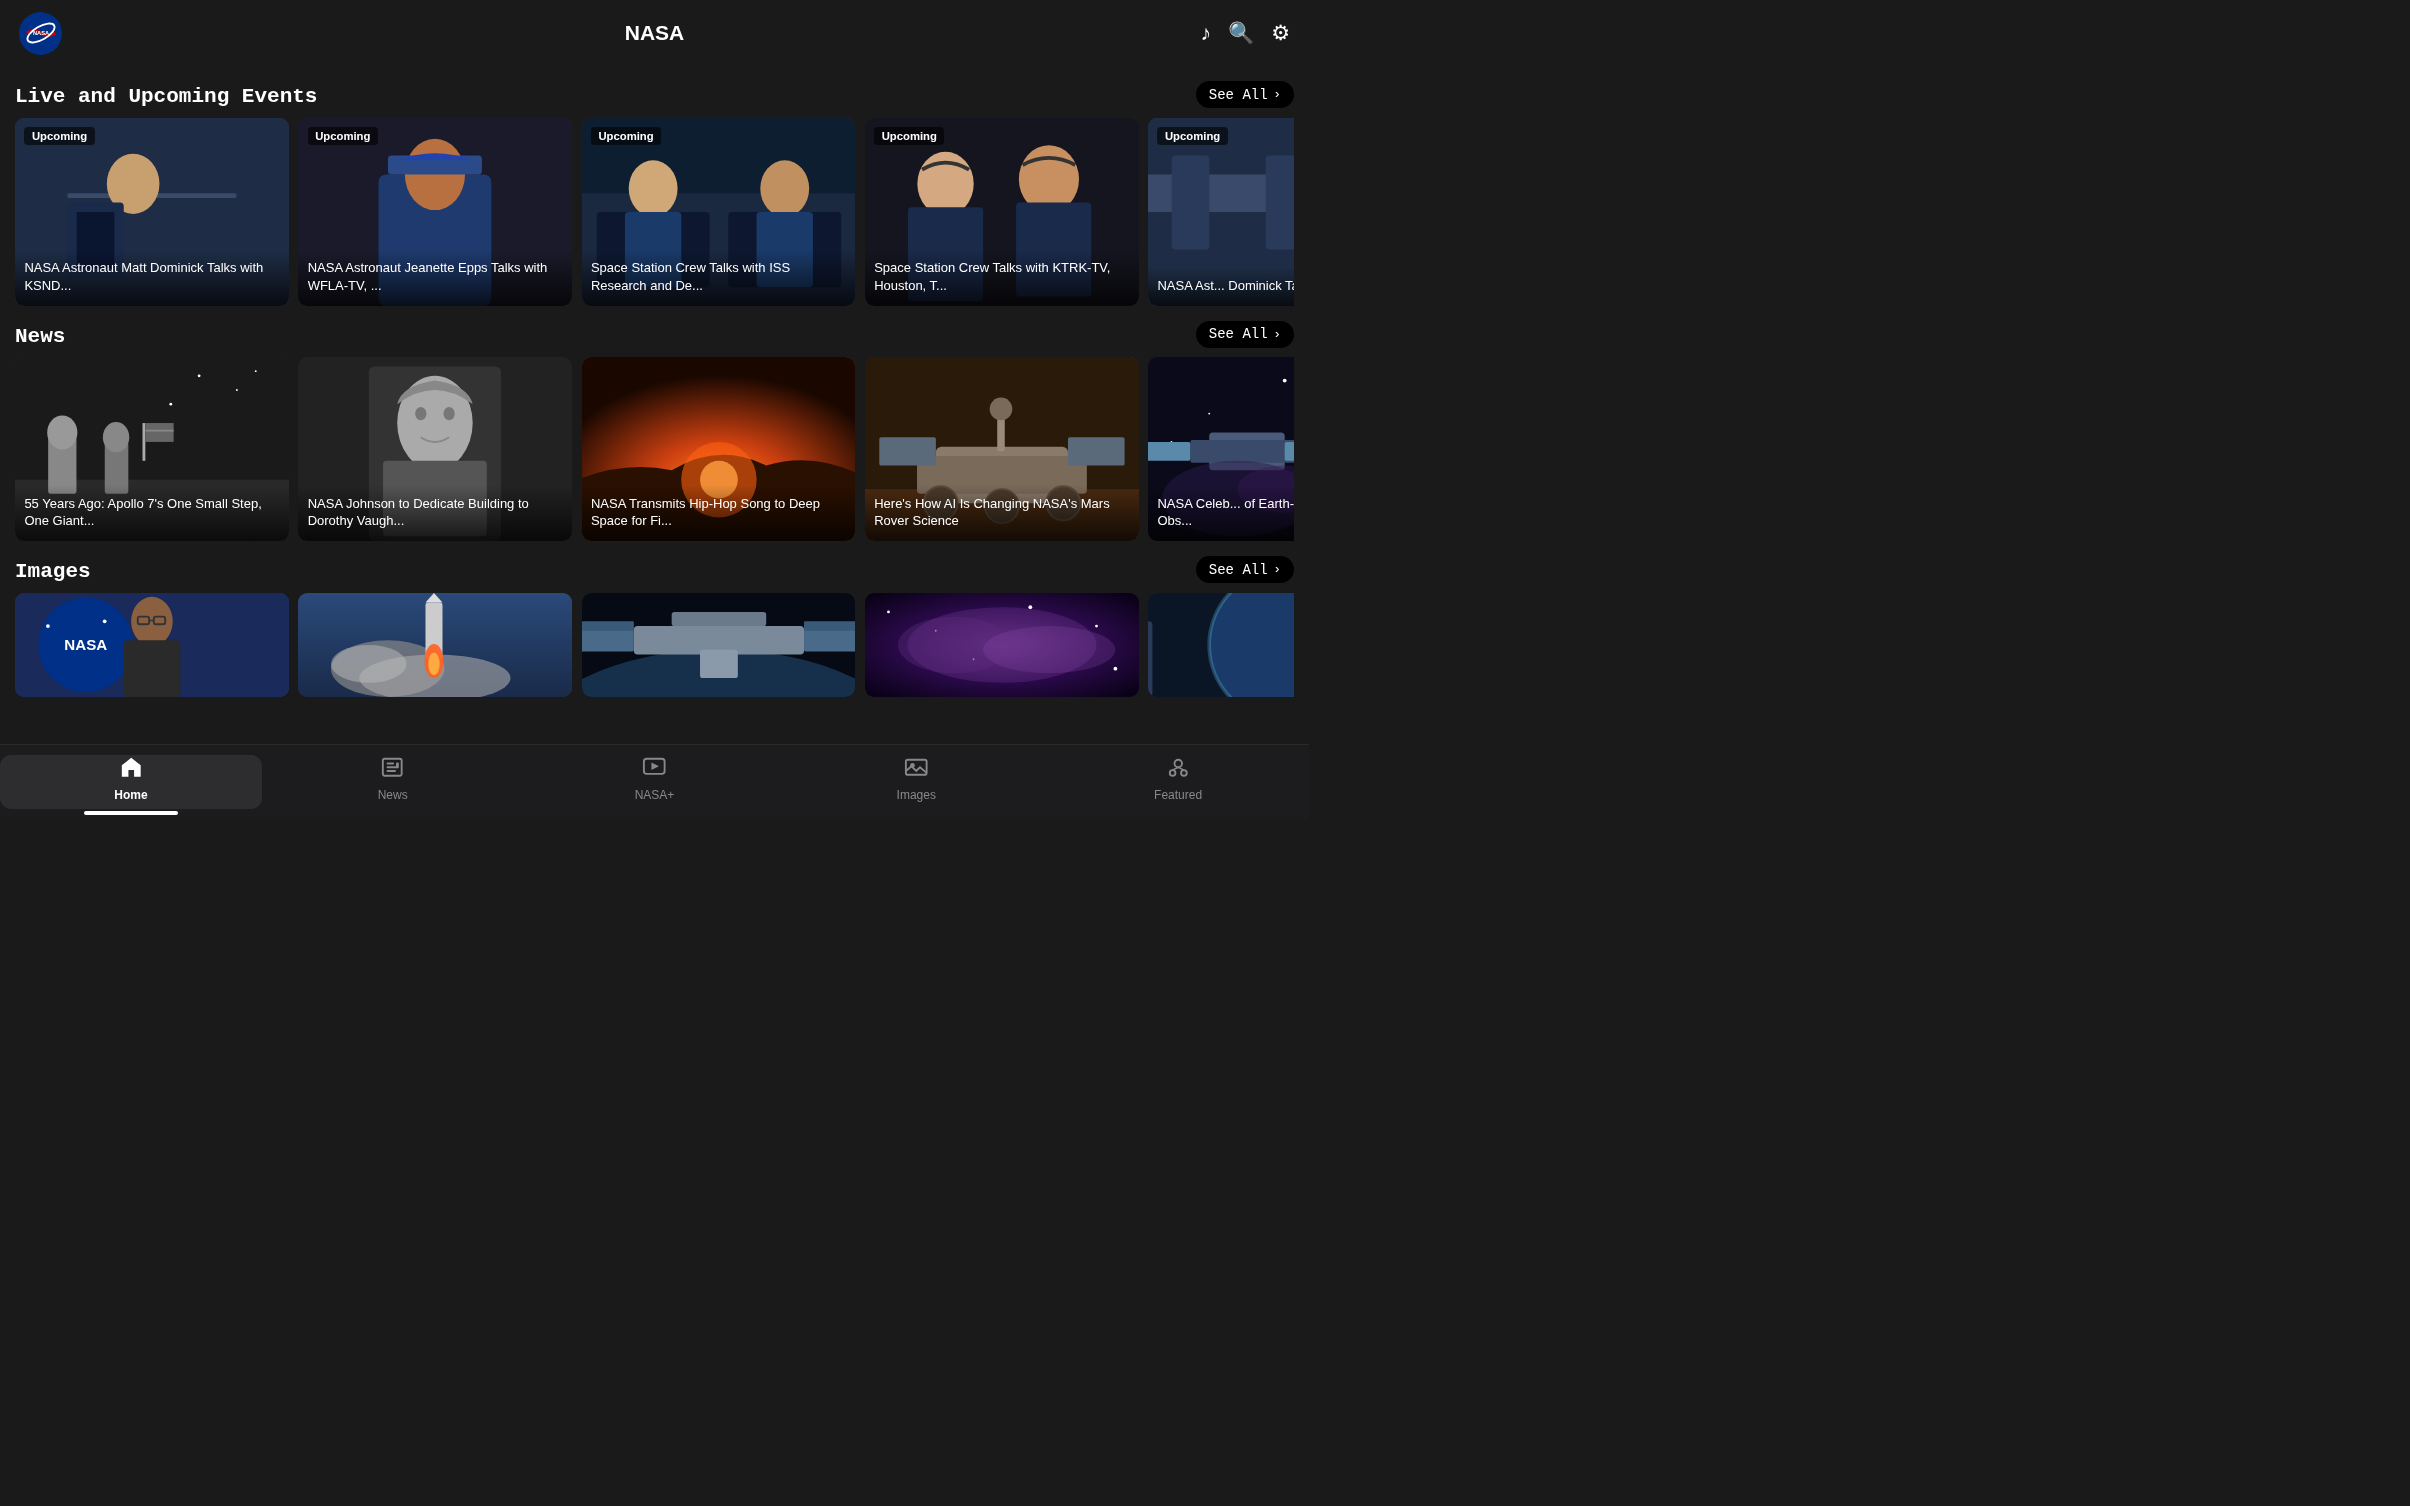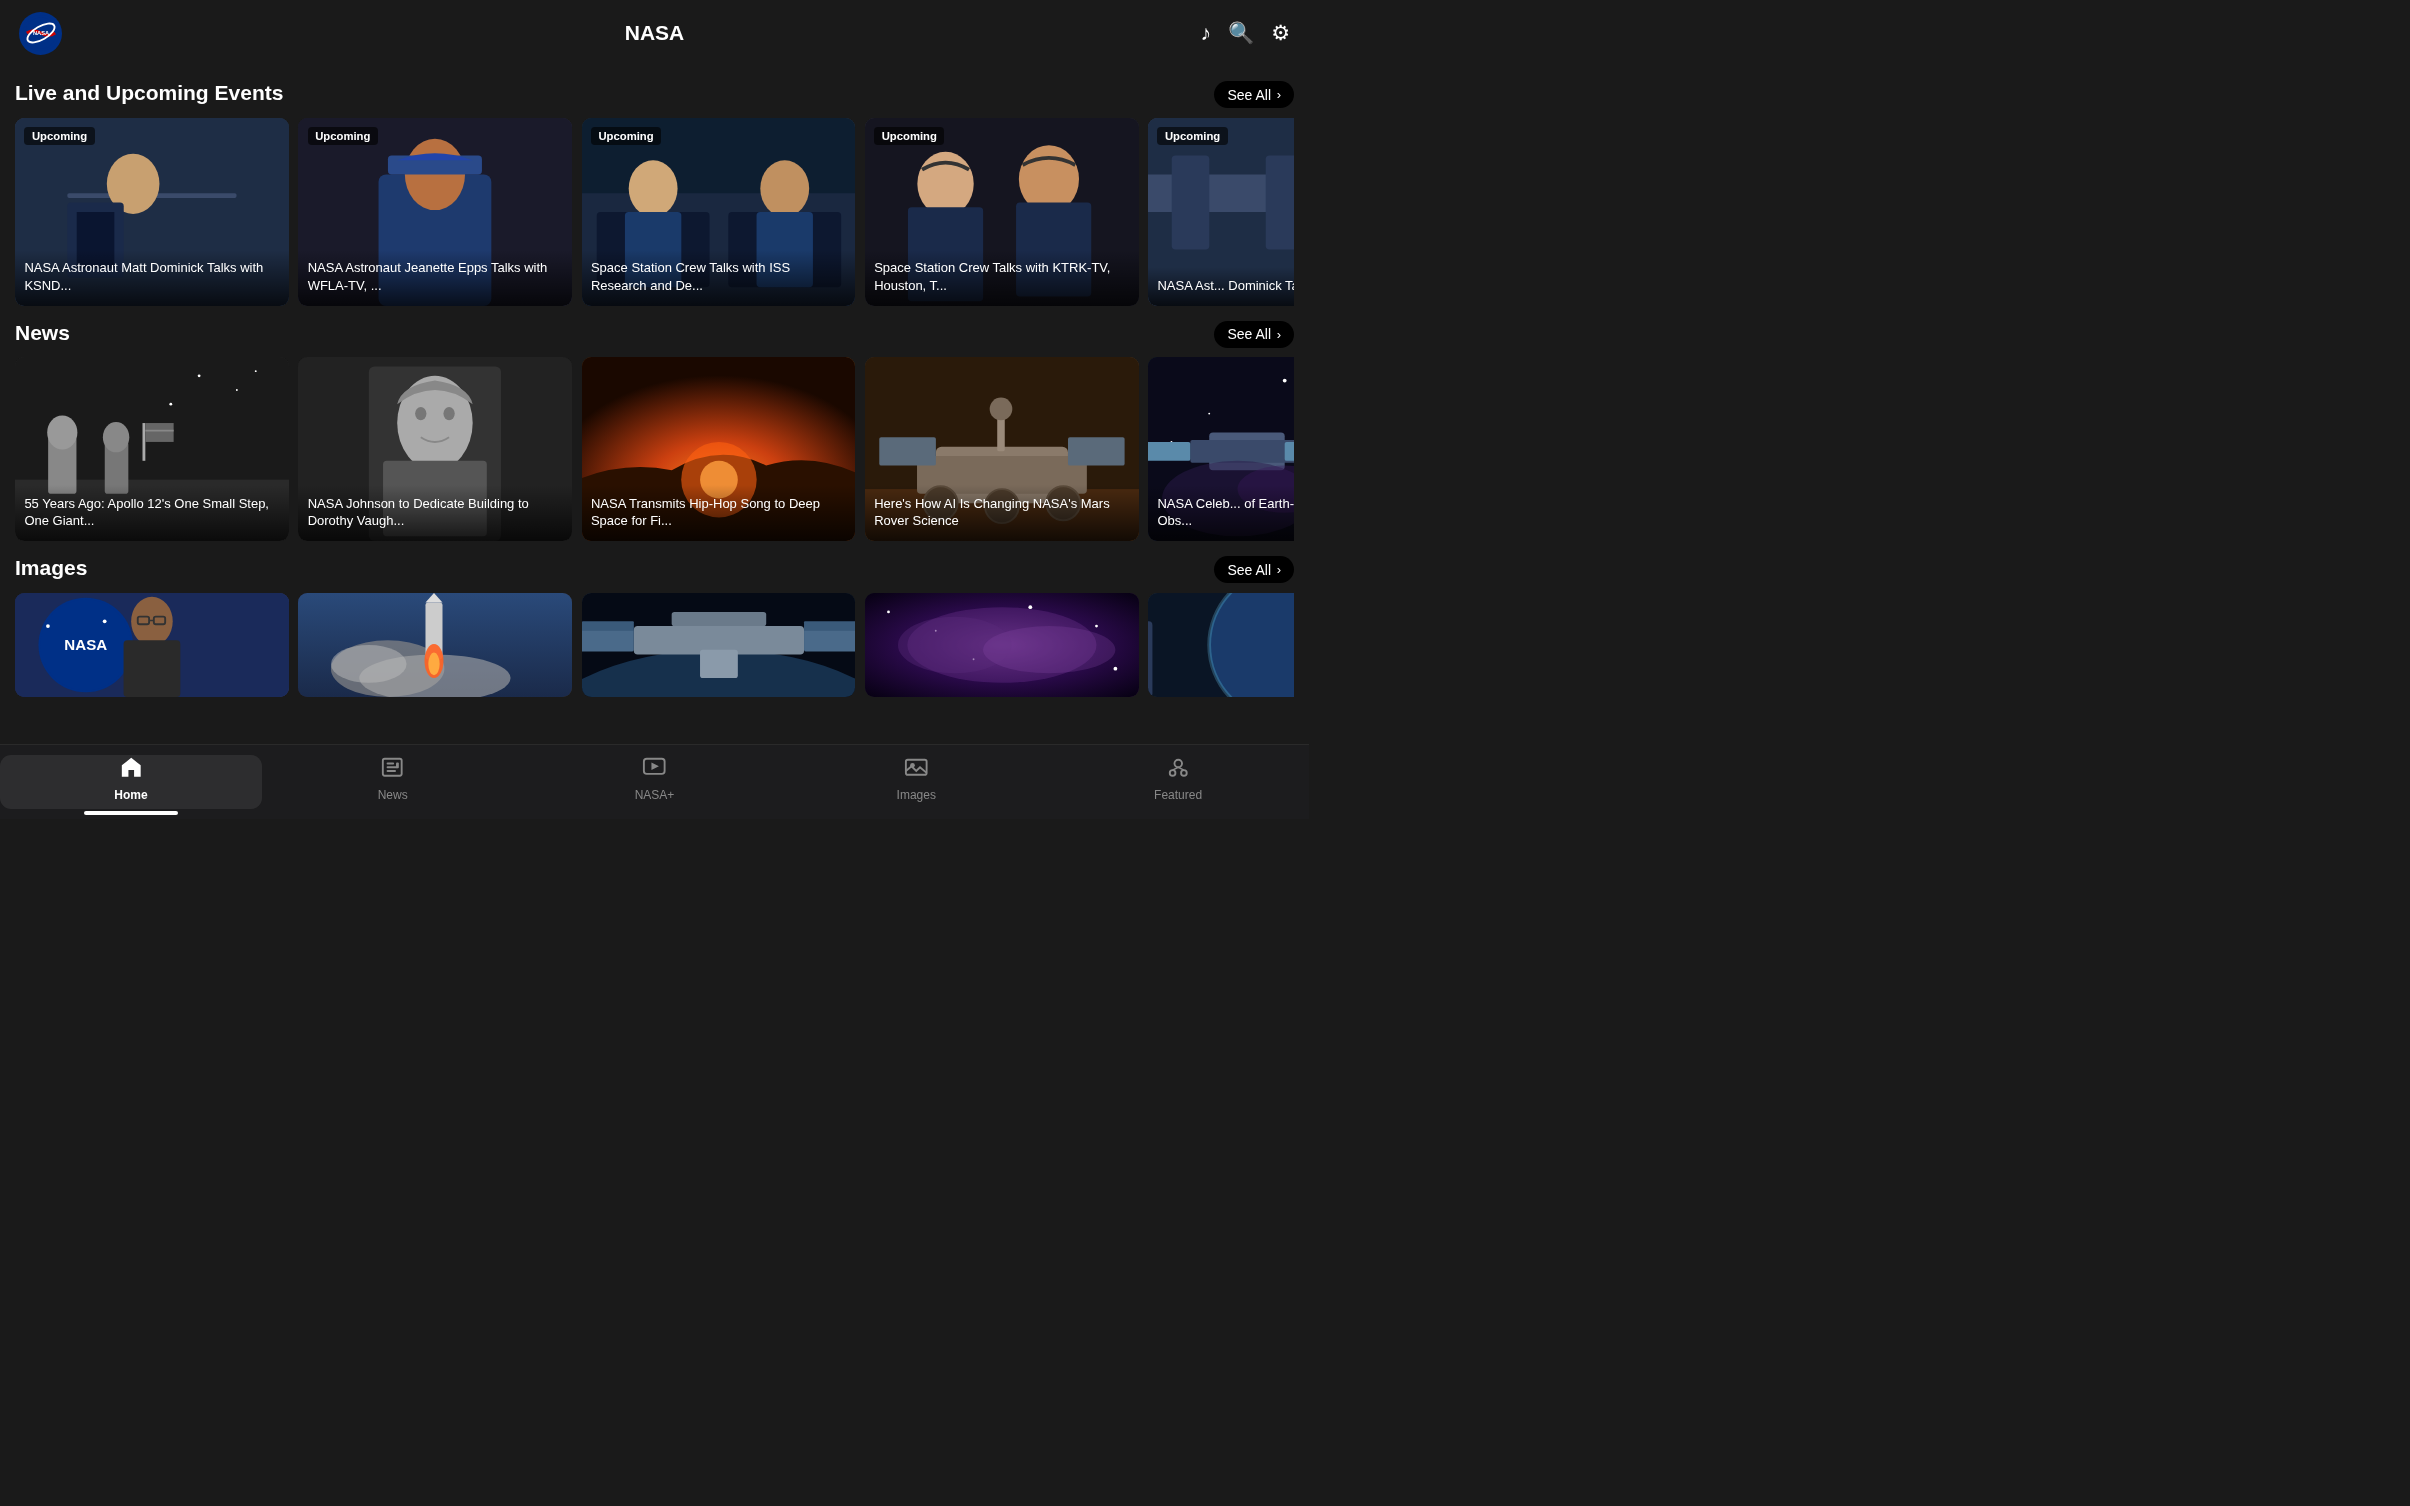--- a/index.html
+++ b/index.html
@@ -48,22 +48,23 @@
       height: calc(819px - 66px - 75px);
       overflow-y: auto;
       scrollbar-width: none;
     }
     .main-content::-webkit-scrollbar { display: none; }
 
     
     .section-header {
       display: flex;
       justify-content: space-between;
-      align-items: flex-start;
+      align-items: flex-end;
       margin: 15px 0 9.4px 0;
+      font-family: Liberation Mono, monospace;
     }
     .section-title {
       font-size: 21px;
       font-weight: 700;
       color: #ffffff;
     }
     .see-all {
       display: flex;
       align-items: center;
       gap: 5.6px;
@@ -383,21 +384,21 @@
           <rect x="143" y="70" width="30" height="20" fill="#666"></rect>
           <line x1="143" y1="78" x2="173" y2="78" stroke="#888" stroke-width="2"></line>
 
           <circle cx="200" cy="20" r="1.5" fill="#fff"></circle>
           <circle cx="240" cy="35" r="1" fill="#fff"></circle>
           <circle cx="170" cy="50" r="1.5" fill="#fff"></circle>
           <circle cx="260" cy="15" r="1" fill="#fff"></circle>
         </svg>
       </div>
       <div class="card-overlay">
-        <div class="card-title">55 Years Ago: Apollo 12's One Small Step, One Giant...</div>
+        <div class="card-title">55 Years Ago: Apollo 7's One Small Step, One Giant...</div>
       </div>
     </div>
 
     <div class="card news-card">
       <div class="fake-img bg-news2">
         <svg width="100%" height="100%" viewBox="0 0 300 195" preserveAspectRatio="xMidYMid slice">
           <rect width="300" height="195" fill="#222"></rect>
 
           <rect x="80" y="10" width="140" height="185" fill="#333" rx="6"></rect>
           <ellipse cx="150" cy="70" rx="40" ry="50" fill="#aaa"></ellipse>

